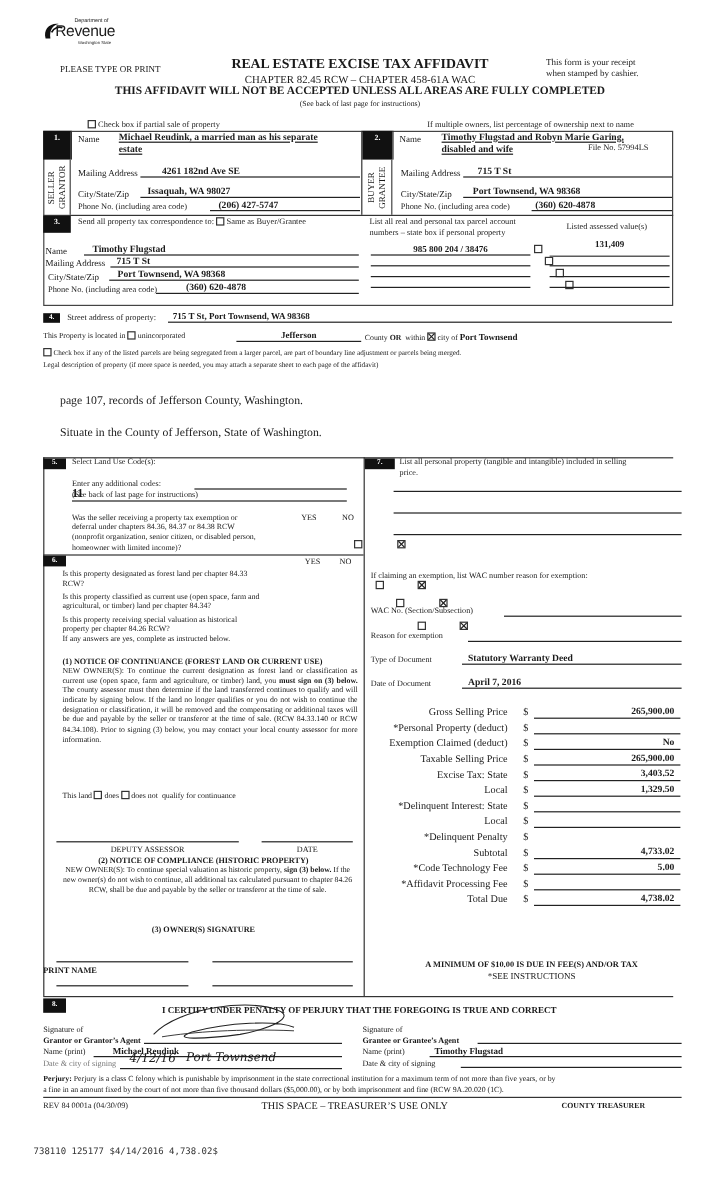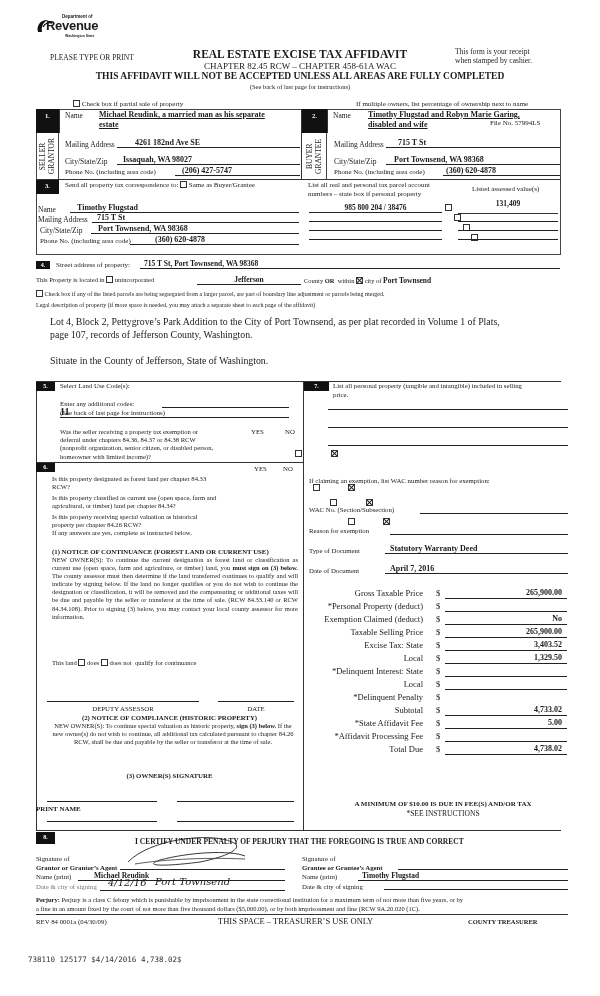--- a/index.html
+++ b/index.html
@@ -20,21 +20,21 @@
   .fee-row .lbl { position: absolute; right: 177px; text-align: right; white-space: nowrap; top: 0; }
   .fee-row .dollar { position: absolute; left: 136px; top: 0; }
   .fee-row .val { position: absolute; left: 145px; width: 122px; text-align: right; border-bottom: 1px solid #222; font-weight: bold; font-size: 8px; top: 0; height: 11px; padding-right: 5px; }
 </style>
 </head>
 <body>
 
 
 
 
-<div class="abs" style="left:35px;top:14px;width:70px;height:30px;font-weight:bold;">
+<div class="abs" style="left:35px;top:14px;width:70px;height:30px;">
   <svg width="18" height="18" viewBox="0 0 18 18" class="abs" style="left:0;top:3px;">
     <path d="M3 15 C1 8 6 2 14 3 C9 4 6 8 7 15 Z" fill="#111"></path>
     <path d="M8 10 C10 6 14 5 17 6" stroke="#111" stroke-width="1.5" fill="none"></path>
   </svg>
   <div class="abs" style="left:27px;top:0;font-size:4.5px;font-family:'Liberation Sans',sans-serif;">Department of</div>
   <div class="abs" style="left:11px;top:4px;font-size:13px;font-family:'Liberation Sans',sans-serif;letter-spacing:-0.3px;">Revenue</div>
   <div class="abs" style="left:30px;top:20px;font-size:3.5px;font-family:'Liberation Sans',sans-serif;">Washington State</div>
 </div>
 <div class="abs" style="left:50px;top:53px;font-size:7.5px;">PLEASE TYPE OR PRINT</div>
 <div class="abs b" style="left:0;width:600px;top:48px;text-align:center;font-size:11.5px;">REAL ESTATE EXCISE TAX AFFIDAVIT</div>
@@ -138,21 +138,21 @@
   <span>County</span> <b>OR</b>&nbsp; <span>within</span>
   <span class="box x"></span>
   <span>city of</span> <b style="font-size:7.5px;">Port Townsend</b>
 </div>
 <div class="abs" style="left:36px;top:290px;font-size:6px;white-space:nowrap;">
   <span class="box"></span>
   <span>Check box if any of the listed parcels are being segregated from a larger parcel, are part of boundary line adjustment or parcels being merged.</span>
 </div>
 <div class="abs" style="left:36px;top:302px;font-size:6px;white-space:nowrap;">Legal description of property (if more space is needed, you may attach a separate sheet to each page of the affidavit)</div>
 <div class="abs" style="left:50px;top:315px;font-size:9.8px;line-height:13px;white-space:nowrap;">
-  <span>Lot 4, Block 2, Pettygrove’s Park Addition to the City of Port Townsend, as per plat recorded in Volume 1 of Plats,</span><br><span>page 107, records of Jefferson County, Washington.</span><br><br><span>Situate in the County of Jefferson, State of Washington.</span>
+  <br><span>page 107, records of Jefferson County, Washington.</span><br><br><span>Situate in the County of Jefferson, State of Washington.</span>
 </div>
 
 
 <div class="hr" style="left:36px;top:381px;width:525px;"></div>
 <div class="vr" style="left:303px;top:381px;height:449px;"></div>
 <div class="vr" style="left:36px;top:381px;height:449px;"></div>
 <div class="hr" style="left:36px;top:830px;width:525px;"></div>
 
 
 <div class="abs num" style="left:36px;top:382px;width:19px;height:9px;line-height:9px;font-size:6px;">5.</div>
@@ -235,21 +235,21 @@
 <div class="abs" style="left:309px;top:527px;font-size:6.8px;white-space:nowrap;">Reason for exemption</div>
 <div class="abs ul" style="left:390px;top:525px;width:178px;height:10px;"></div>
 <div class="abs" style="left:309px;top:547px;font-size:6.8px;white-space:nowrap;">Type of Document</div>
 <div class="abs filled ul" style="left:385px;top:544px;width:183px;padding-left:5px;">Statutory Warranty Deed</div>
 <div class="abs" style="left:309px;top:567px;font-size:6.8px;white-space:nowrap;">Date of Document</div>
 <div class="abs filled ul" style="left:385px;top:564px;width:183px;padding-left:5px;">April 7, 2016</div>
 
 
 <div id="fee-rows">
     <div class="fee-row" style="top: 588px;">
-      <span class="lbl">Gross Taxable Price</span>
+      <span class="lbl">Gross Selling Price</span>
       <span class="dollar">$</span>
       <span class="val">265,900.00</span>
     </div>
     <div class="fee-row" style="top: 601px;">
       <span class="lbl">*Personal Property (deduct)</span>
       <span class="dollar">$</span>
       <span class="val"></span>
     </div>
     <div class="fee-row" style="top: 614px;">
       <span class="lbl">Exemption Claimed (deduct)</span>
@@ -285,21 +285,21 @@
       <span class="lbl">*Delinquent Penalty</span>
       <span class="dollar">$</span>
       <span class="val" style="border-bottom: none;"></span>
     </div>
     <div class="fee-row" style="top: 705px;">
       <span class="lbl">Subtotal</span>
       <span class="dollar">$</span>
       <span class="val">4,733.02</span>
     </div>
     <div class="fee-row" style="top: 718px;">
-      <span class="lbl">*State Affidavit Fee</span>
+      <span class="lbl">*Code Technology Fee</span>
       <span class="dollar">$</span>
       <span class="val">5.00</span>
     </div>
     <div class="fee-row" style="top: 731px;">
       <span class="lbl">*Affidavit Processing Fee</span>
       <span class="dollar">$</span>
       <span class="val"></span>
     </div>
     <div class="fee-row" style="top: 744px;">
       <span class="lbl">Total Due</span>

